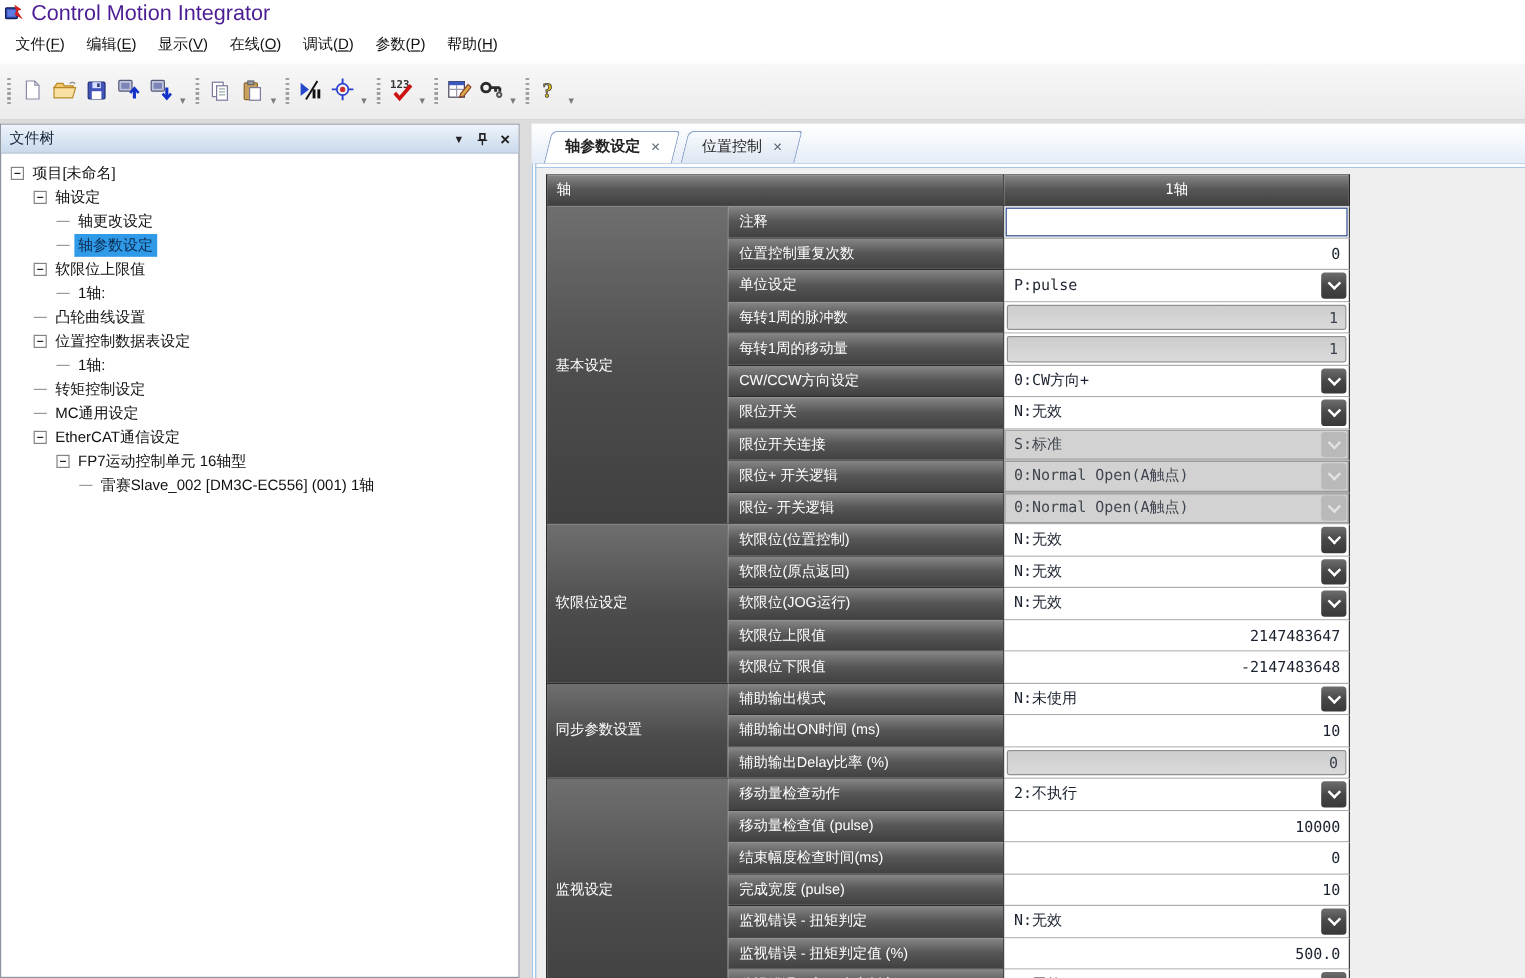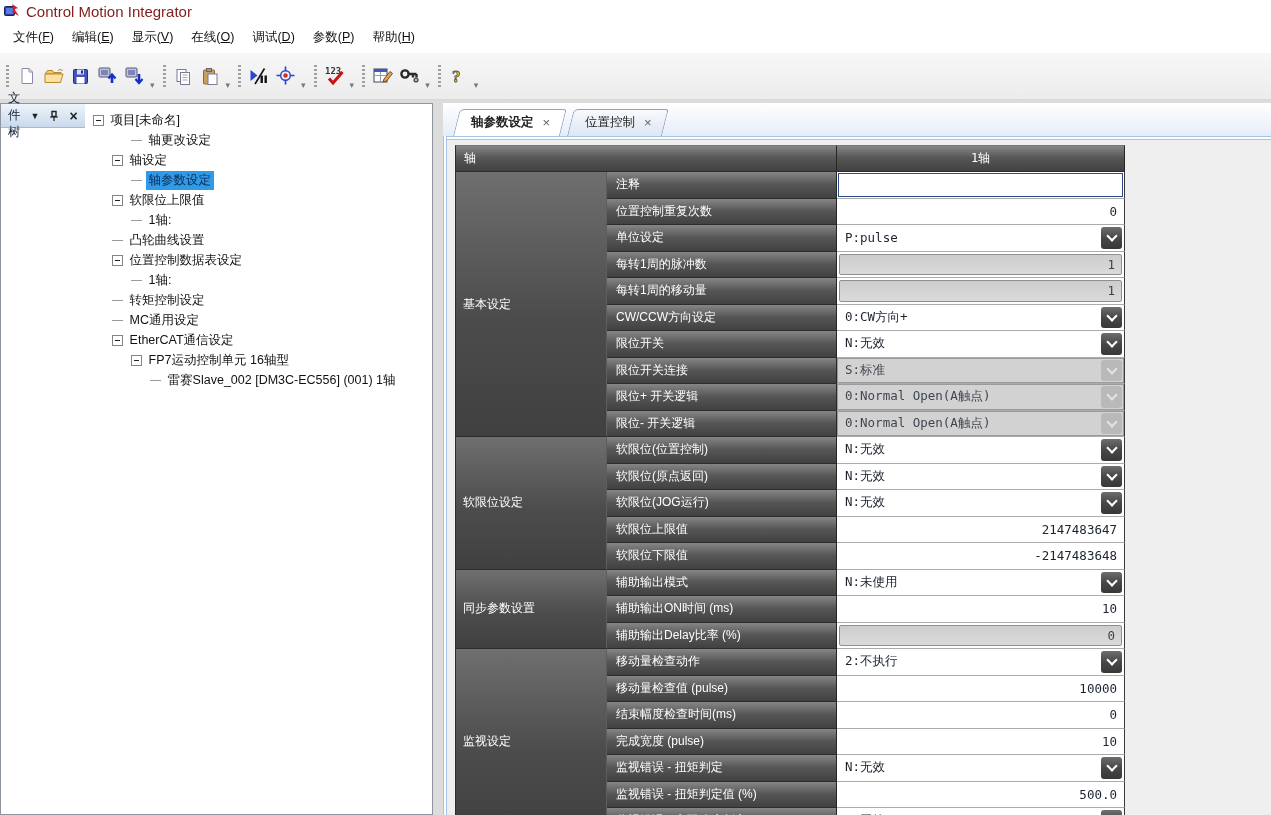--- a/index.html
+++ b/index.html
@@ -1,42 +1,42 @@
 <!DOCTYPE html>
 <html><head>
 <meta charset="utf-8">
 <style>
   * { box-sizing: border-box; margin: 0; padding: 0; }
   html,body { width:1271px; height:815px; overflow:hidden; }
   body { font-family:"Liberation Sans","DejaVu Sans",sans-serif; background:#fff; color:#111; }
 
   
   .titlebar { height:22px; display:flex; align-items:center; gap:6px; padding-left:4px; background:#fff; }
-  .titlebar .title { font-size:15px; color:#7f1d1d; }
+  .titlebar .title { font-size:18px; color:#4c1d95; }
   .app-icon { width:16px; height:16px; display:inline-block; }
 
   
   .menubar { height:31px; display:flex; align-items:center; padding-left:4px; background:#fff; font-size:12.5px; }
   .menu-item { padding:4px 9px; cursor:default; }
   .menu-item u { text-decoration:underline; }
 
   
   .toolbar { height:47px; background:linear-gradient(#f7f7f7,#ececec); display:flex; align-items:center; padding-left:2px; border-bottom:1px solid #d8d8d8; }
   .tb-group { display:flex; align-items:center; height:36px; padding:0 1px; }
   .grip { width:3px; height:22px; margin:0 4px 0 3px;
           background-image:repeating-linear-gradient(180deg,#9f9f9f 0 2px,transparent 2px 4px); }
   .tb-btn { width:27px; height:27px; display:flex; align-items:flex-end; justify-content:center; border-radius:3px; }
   .tb-caret { font-size:9px; color:#7a7a7a; align-self:flex-end; margin:0 3px 4px 2px; }
 
   
   .workspace { position:relative; height:715px; background:#dcdcdc; }
 
   
   .tree-panel { position:absolute; left:0; top:3px; width:433px; bottom:0; background:#fff;
-                border:1px solid #8f959e; display:flex; }
+                border:1px solid #8f959e; display:flex; flex-direction:column; }
   .tree-header { height:24px; flex:0 0 24px; background:linear-gradient(#eef4fb,#c9d9ec);
                  border-bottom:1px solid #a8bacf; display:flex; align-items:center; padding:0 7px; font-size:12.5px; color:#15243a; }
   .tree-header .spacer { flex:1; }
   .hdr-ico { margin-left:10px; color:#222; display:flex; align-items:center; }
   .hdr-caret { font-size:9px; }
   .hdr-close { font-size:14px; font-weight:bold; line-height:1; }
   .tree-body { flex:1; overflow:hidden; padding-top:6px; font-size:12.5px; }
   .tree-item { height:20px; display:flex; align-items:center; white-space:nowrap; }
   .tw { width:15px; flex:0 0 15px; display:flex; align-items:center; justify-content:flex-start; }
   .expander { width:11px; height:11px; border:1px solid #848484; background:#fff; position:relative; }
@@ -249,31 +249,31 @@
         </span>
       <span class="hdr-ico hdr-close">×</span>
     </div>
     <div class="tree-body">
         <div class="tree-item" style="padding-left: 8px;">
           <span class="tw">
             <span class="expander"></span>
           </span>
           <span class="tree-label">项目[未命名]</span>
         </div>
+        <div class="tree-item" style="padding-left: 27px;">
+          <span class="tw">
+            <span class="expander"></span>
+          </span>
+          <span class="tree-label">轴设定</span>
+        </div>
         <div class="tree-item" style="padding-left: 46px;">
           <span class="tw">
             <span class="dashline"></span>
           </span>
           <span class="tree-label">轴更改设定</span>
-        </div>
-        <div class="tree-item" style="padding-left: 27px;">
-          <span class="tw">
-            <span class="expander"></span>
-          </span>
-          <span class="tree-label">轴设定</span>
         </div>
         <div class="tree-item" style="padding-left: 46px;">
           <span class="tw">
             <span class="dashline"></span>
           </span>
           <span class="tree-label selected">轴参数设定</span>
         </div>
         <div class="tree-item" style="padding-left: 27px;">
           <span class="tw">
             <span class="expander"></span>

